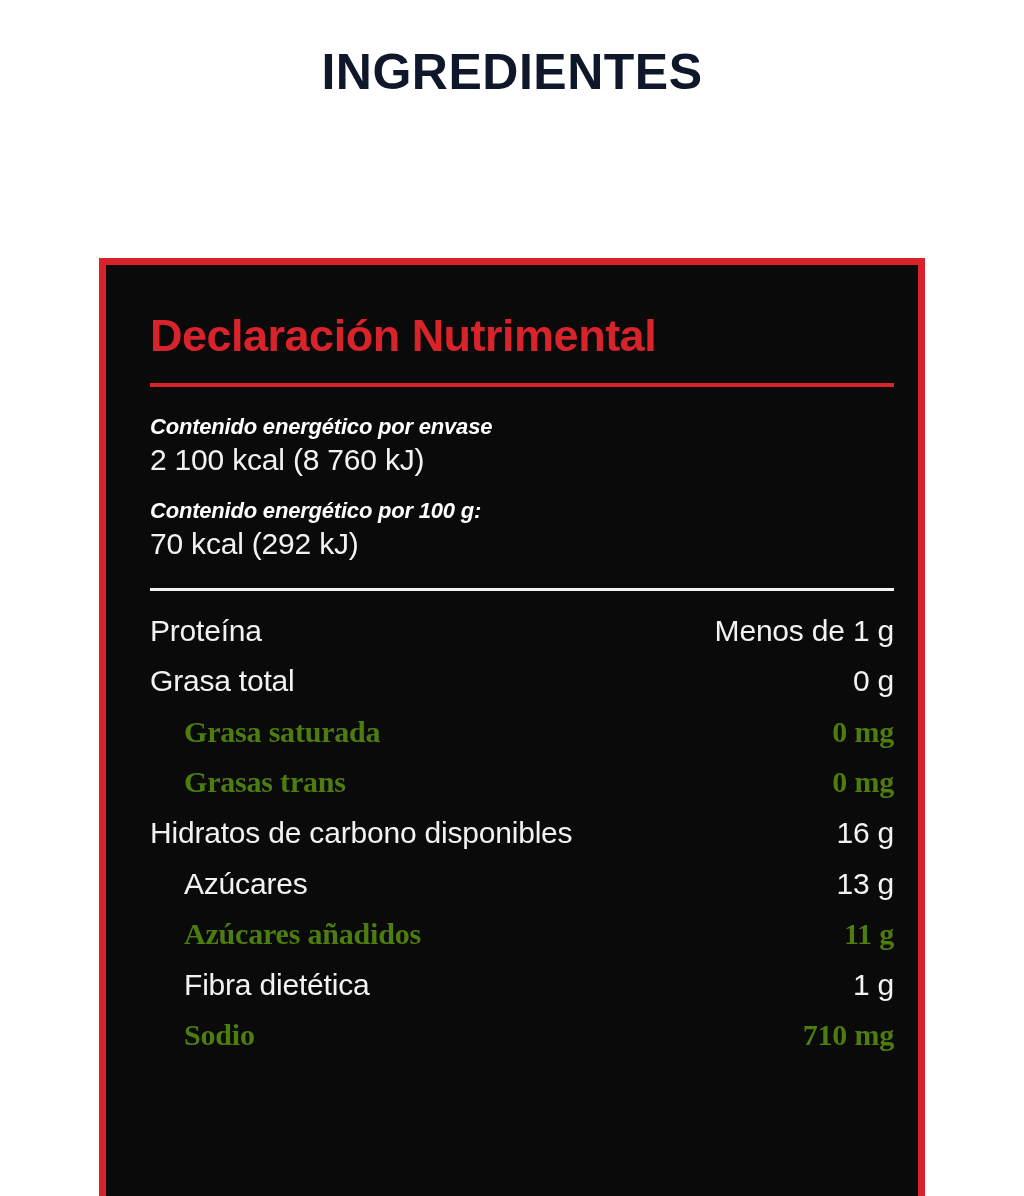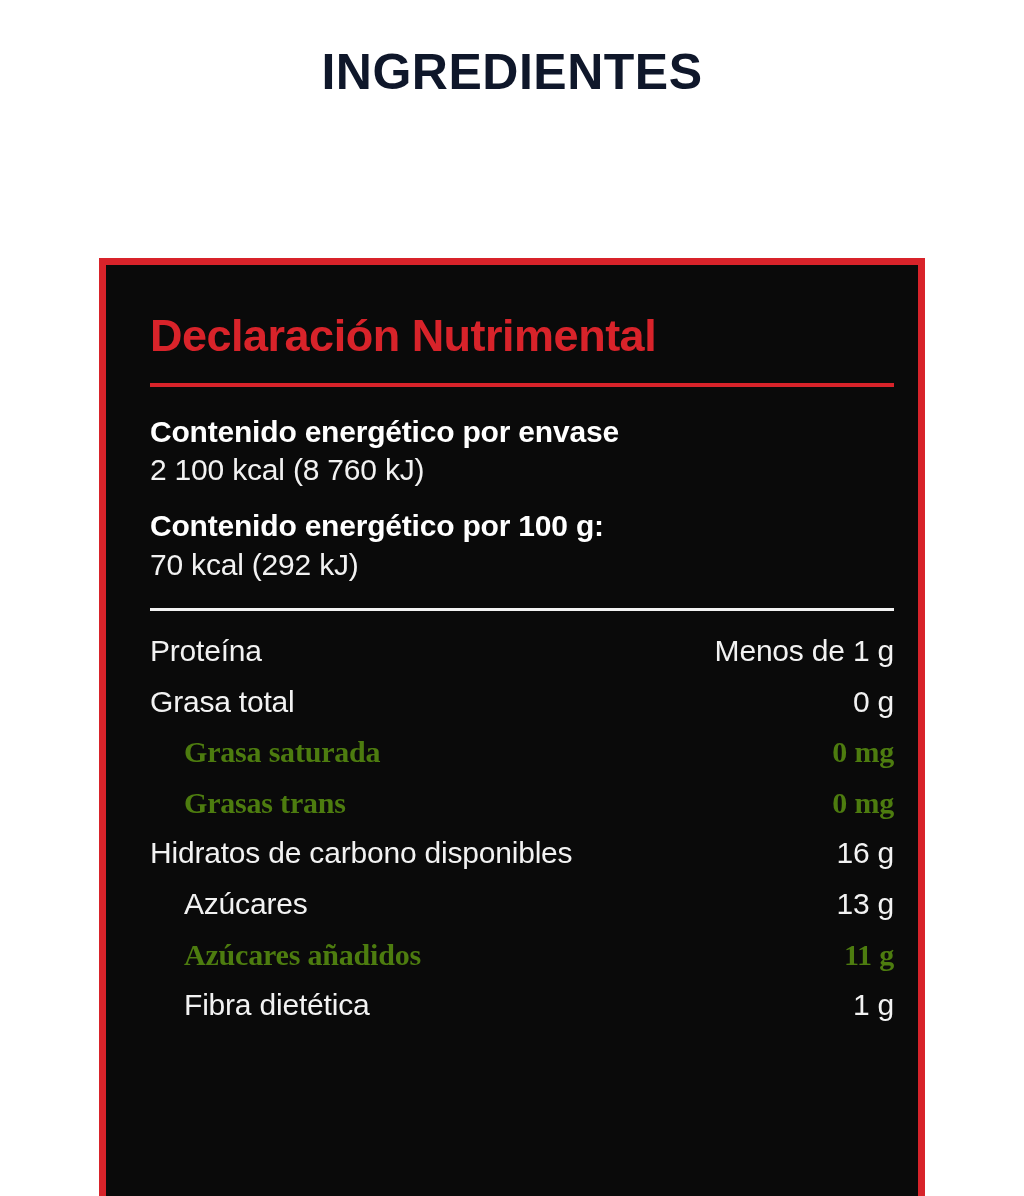--- a/index.html
+++ b/index.html
@@ -53,24 +53,25 @@
     background: #d8232a;
     margin: 22px 0 0 0;
     width: 100%;
   }
 
   .energy-block {
     margin-top: 26px;
   }
   .energy-line-bold {
     color: #ffffff;
-    font-size: 30px;
+    font-size: 22px;
     font-weight: 700;
     line-height: 1.28;
     letter-spacing: -0.2px;
+    font-style: italic;
   }
   .energy-line {
     color: #f2f2f2;
     font-size: 30px;
     font-weight: 400;
     line-height: 1.28;
     letter-spacing: -0.2px;
   }
   .energy-gap {
     height: 18px;
@@ -158,16 +159,20 @@
         <td class="value">13 g</td>
       </tr>
       <tr class="bold indent">
         <td class="label">Azúcares añadidos</td>
         <td class="value">11 g</td>
       </tr>
       <tr class="indent">
         <td class="label">Fibra dietética</td>
         <td class="value">1 g</td>
       </tr>
+      <tr class="bold indent">
+        <td class="label">Sodio</td>
+        <td class="value">710 mg</td>
+      </tr>
     </tbody>
   </table>
 
 </div>
 
 </body></html>

